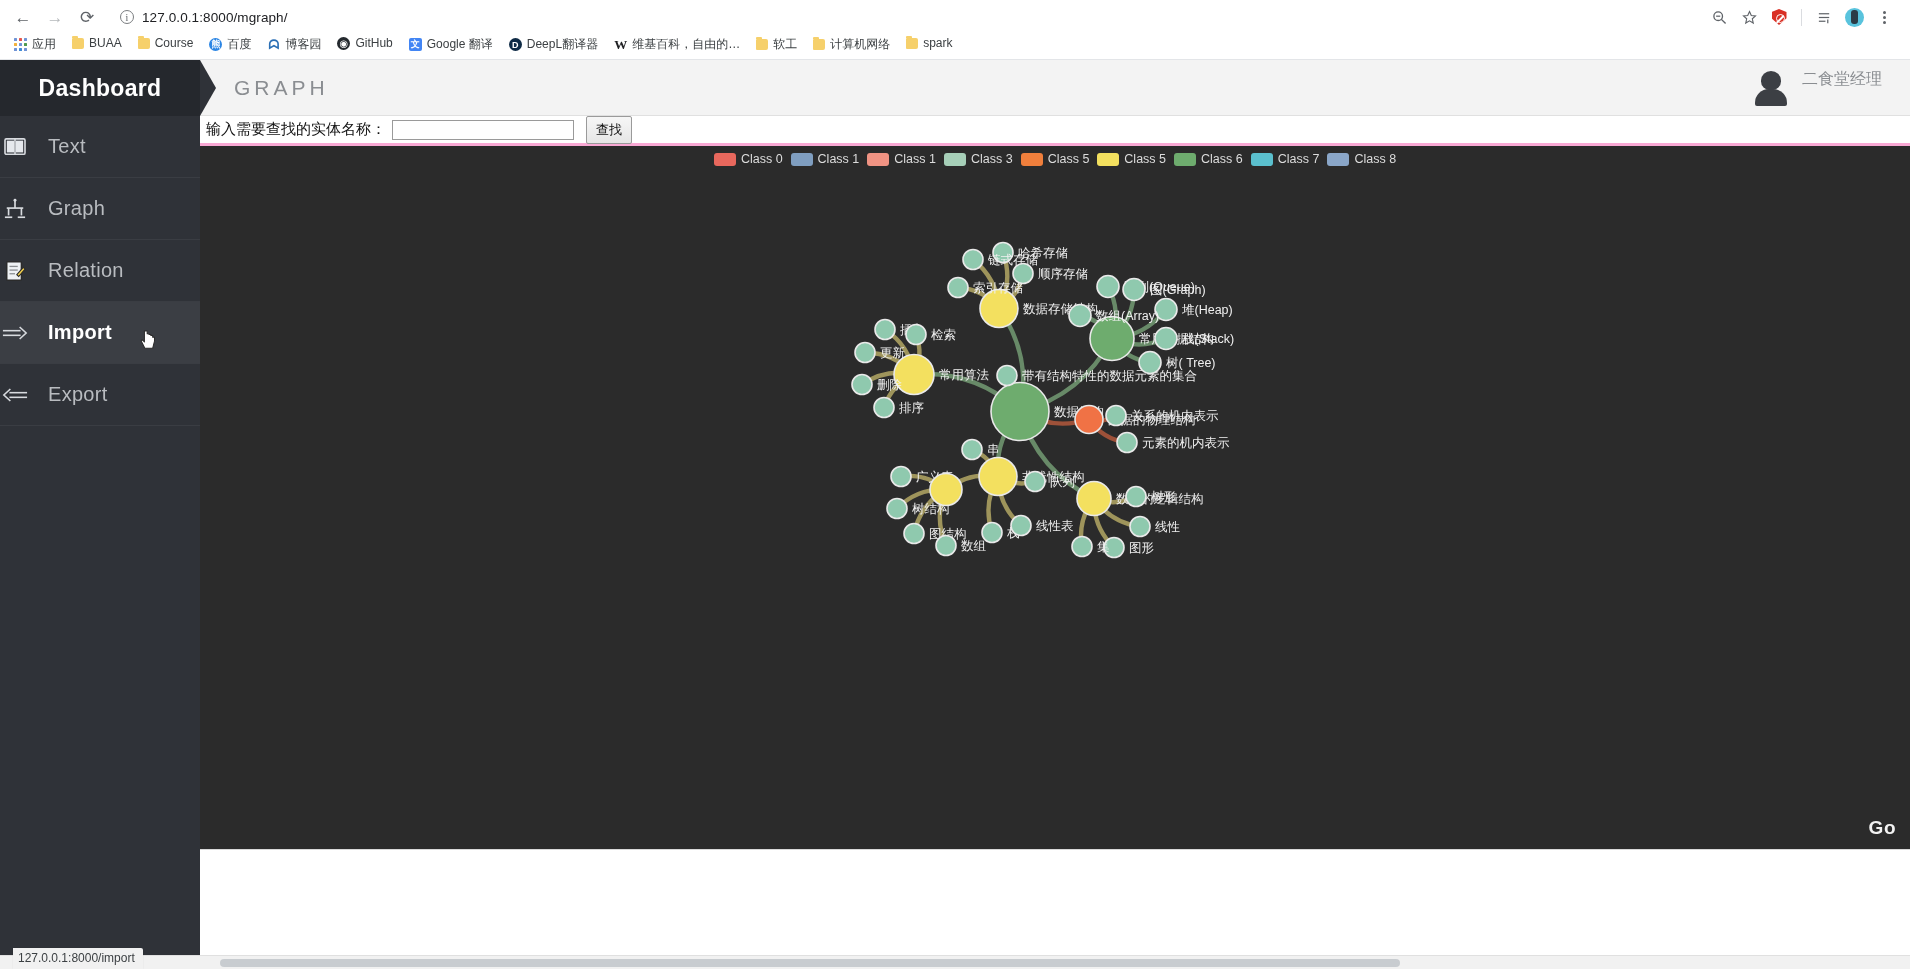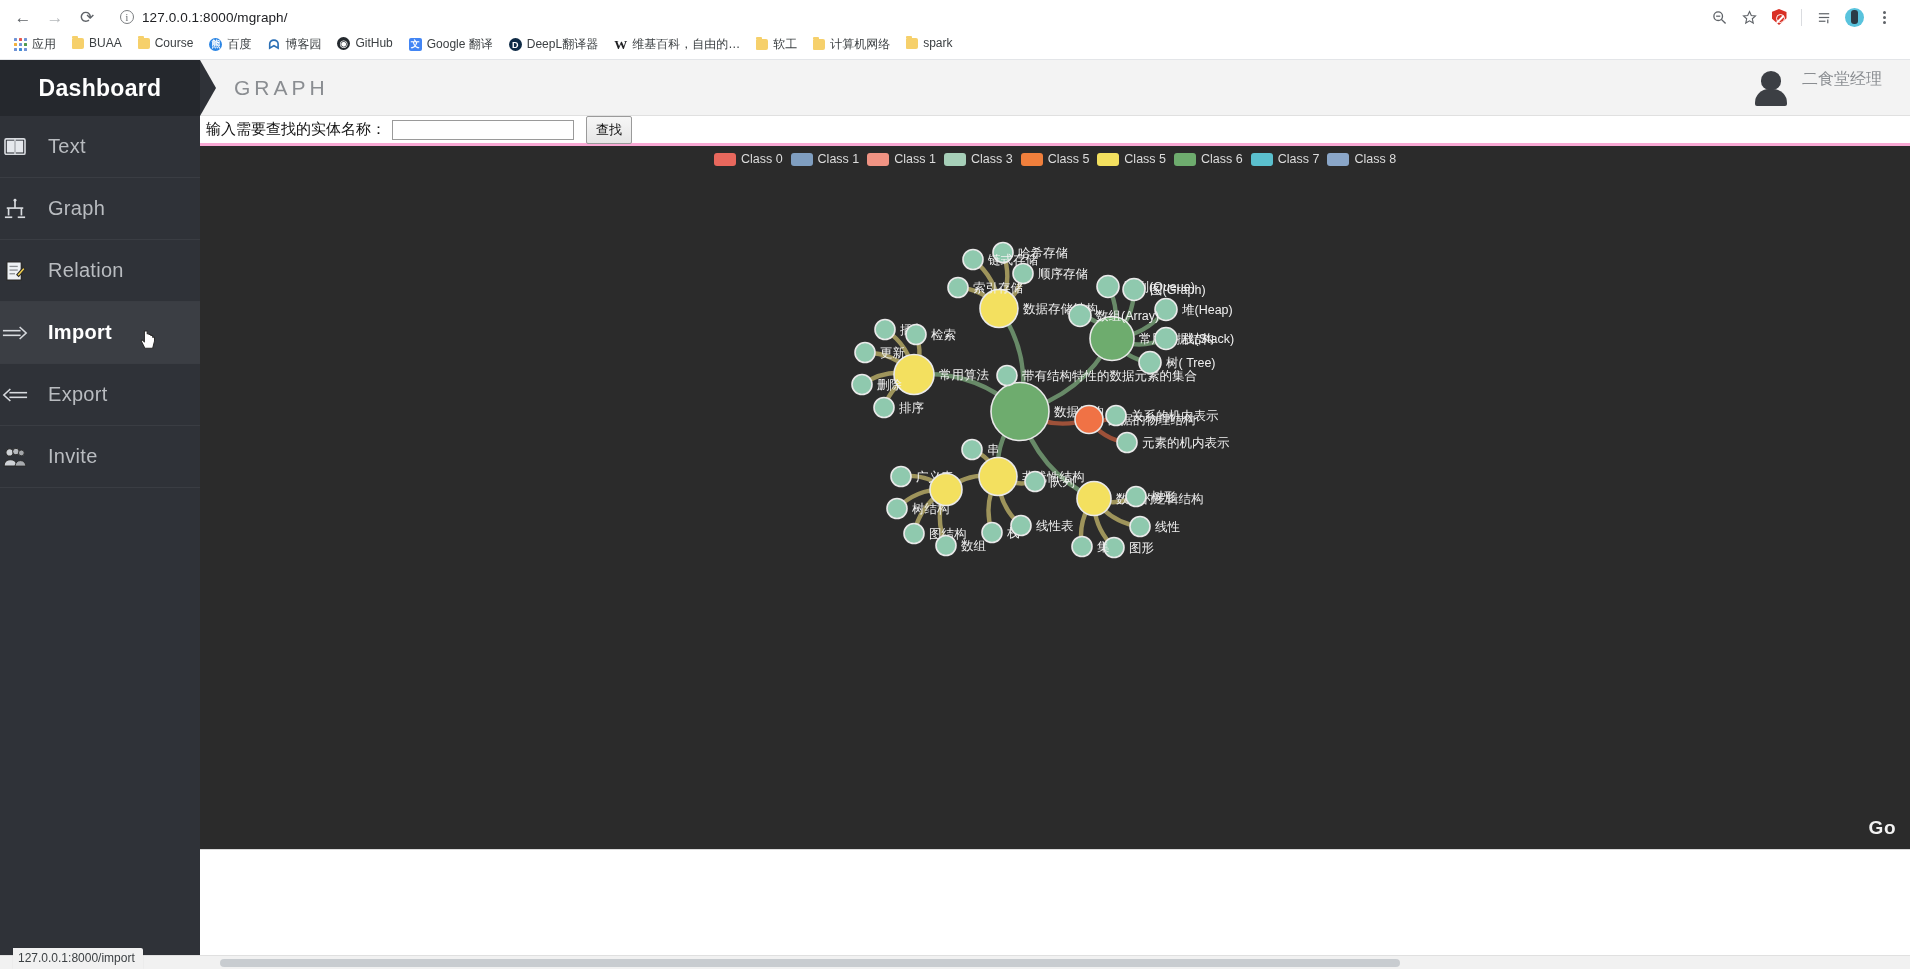--- a/index.html
+++ b/index.html
@@ -435,32 +435,20 @@
       <span class="ni-icon">
         <svg width="26" height="16" viewBox="0 0 28 16">
             <line x1="8" y1="5.5" x2="27" y2="5.5" stroke="#d8dbdf" stroke-width="1.7"></line>
             <line x1="8" y1="10.5" x2="27" y2="10.5" stroke="#d8dbdf" stroke-width="1.7"></line>
             <polyline points="9,1.5 2,8 9,14.5" fill="none" stroke="#d8dbdf" stroke-width="1.7"></polyline>
           </svg>
       </span>
       <span class="ni-label">Export</span>
     </div>
 
-    <div class="nav-item">
-      <span class="ni-icon">
-        <svg width="24" height="20" viewBox="0 0 26 22">
-            <circle cx="7" cy="6" r="4" fill="#cfd2d6" stroke="#2b2b2b" stroke-width="1.2"></circle>
-            <circle cx="14" cy="5" r="3.6" fill="#b6b9bd" stroke="#2b2b2b" stroke-width="1.1"></circle>
-            <circle cx="20" cy="6.5" r="3.2" fill="#a4a7ab" stroke="#2b2b2b" stroke-width="1"></circle>
-            <path d="M1 21 q0-7 7-7 t7 7 Z" fill="#cfd2d6" stroke="#2b2b2b" stroke-width="1.2"></path>
-            <path d="M13 21 q1-6 6-6 t6 6 Z" fill="#a8abaf" stroke="#2b2b2b" stroke-width="1"></path>
-          </svg>
-      </span>
-      <span class="ni-label">Invite</span>
-    </div>
   </div>
 
   <div class="main">
 
     <div class="topbar">
       <div class="page-title">GRAPH</div>
       <div class="user-box">
         <span class="user-avatar">
           <span class="head"></span>
             <span class="body"></span>

